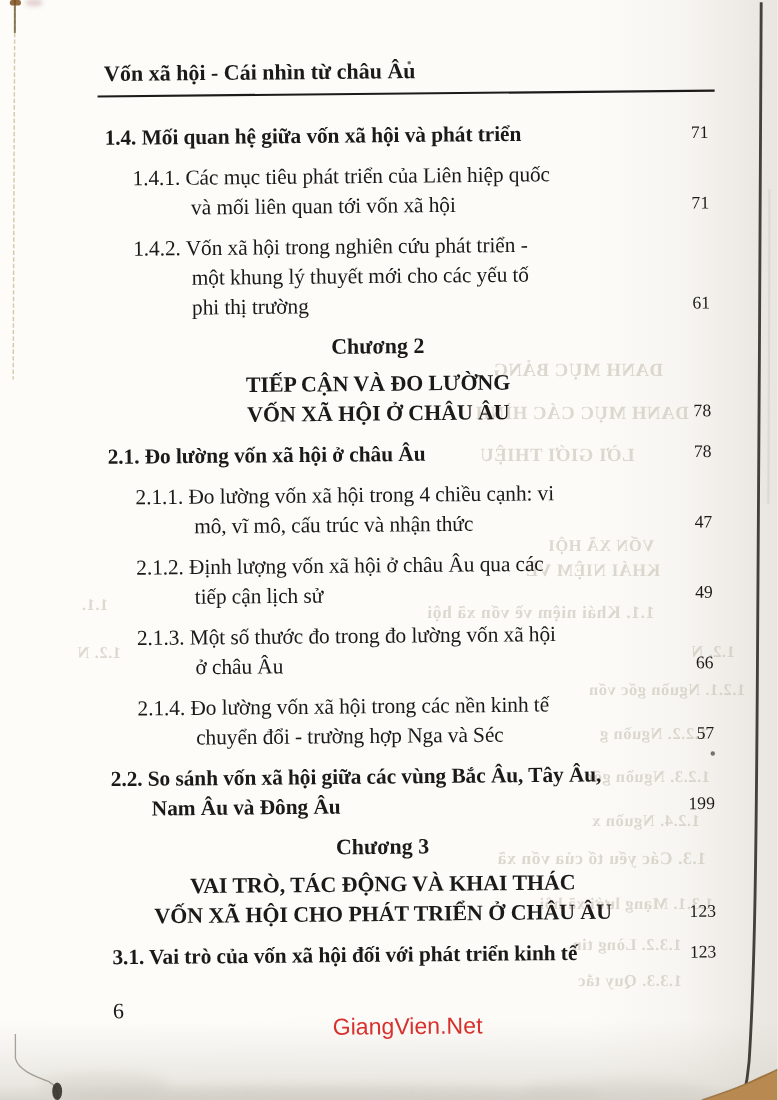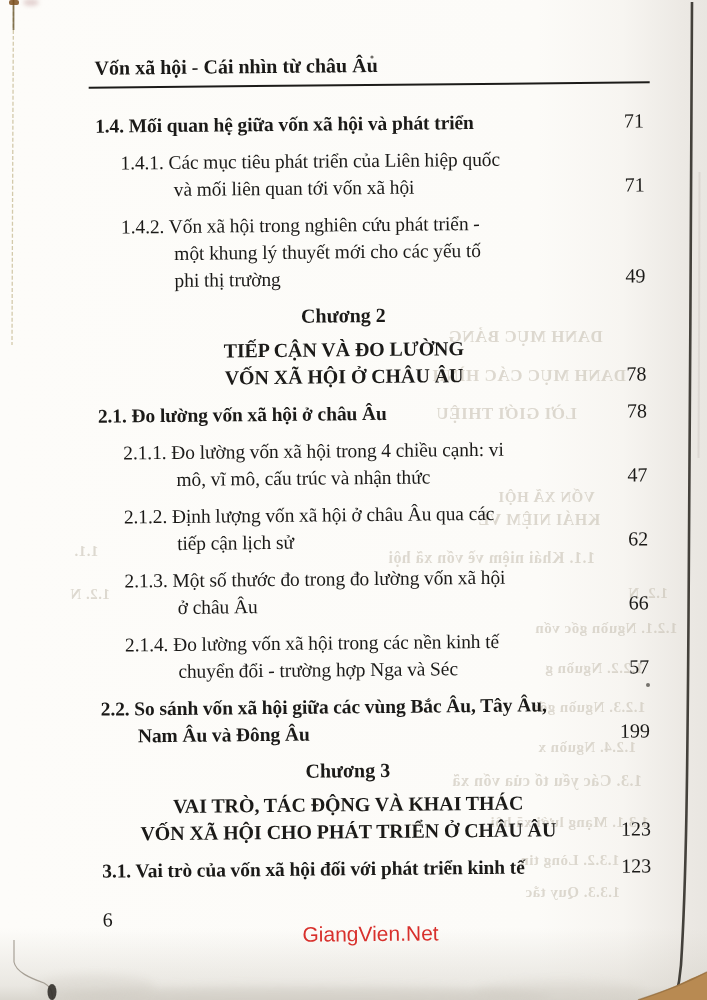--- a/index.html
+++ b/index.html
@@ -26,21 +26,21 @@
   .header-rule{height:0;border-bottom:2.4px solid #1c1b19;margin:5px 0 0 -6px;width:calc(100% + 12px);}
 
   .toc-list{margin-top:24px;}
   .toc-entry{display:flex;align-items:flex-end;margin-bottom:10px;}
   .entry-lines{flex:1;min-width:0;}
   .line{white-space:nowrap;letter-spacing:-0.1px;}
   .toc-entry.level-1 .entry-lines{font-weight:bold;}
   .toc-entry.level-1 .line + .line{padding-left:37px;}
   .toc-entry.level-2 .line:first-child{padding-left:25px;}
   .toc-entry.level-2 .line + .line{padding-left:78px;}
-  .entry-page{width:56px;text-align:right;font-size:20px;flex:none;}
+  .entry-page{width:56px;text-align:right;font-size:16px;flex:none;}
 
   .toc-chapter{display:flex;align-items:flex-end;margin:10px 0;}
   .chapter-body{flex:1;min-width:0;text-align:center;font-weight:bold;}
   .chapter-label{margin-bottom:7px;font-size:20px;}
   .chapter-title{font-size:20px;white-space:nowrap;letter-spacing:-0.1px;}
 
   .footer{position:relative;height:56px;margin-top:16px;}
   .page-num{position:absolute;left:0;top:6px;font-size:20px;}
   .watermark{position:absolute;left:50%;top:22px;transform:translateX(-55%);
     font-family:"Liberation Sans","DejaVu Sans",sans-serif;font-size:21px;color:#d8302c;white-space:nowrap;}
@@ -94,21 +94,21 @@
             <div class="line">và mối liên quan tới vốn xã hội</div>
           </div>
           <div class="entry-page">71</div>
         </div>
         <div class="toc-entry level-2">
           <div class="entry-lines">
             <div class="line">1.4.2. Vốn xã hội trong nghiên cứu phát triển -</div>
             <div class="line">một khung lý thuyết mới cho các yếu tố</div>
             <div class="line">phi thị trường</div>
           </div>
-          <div class="entry-page">49</div>
+          <div class="entry-page">61</div>
         </div>
         <div class="toc-chapter">
           <div class="chapter-body">
             <div class="chapter-label">Chương 2</div>
             <div class="chapter-title">TIẾP CẬN VÀ ĐO LƯỜNG</div>
             <div class="chapter-title">VỐN XÃ HỘI Ở CHÂU ÂU</div>
           </div>
           <div class="entry-page">78</div>
         </div>
         <div class="toc-entry level-1">
@@ -122,21 +122,21 @@
             <div class="line">2.1.1. Đo lường vốn xã hội trong 4 chiều cạnh: vi</div>
             <div class="line">mô, vĩ mô, cấu trúc và nhận thức</div>
           </div>
           <div class="entry-page">47</div>
         </div>
         <div class="toc-entry level-2">
           <div class="entry-lines">
             <div class="line">2.1.2. Định lượng vốn xã hội ở châu Âu qua các</div>
             <div class="line">tiếp cận lịch sử</div>
           </div>
-          <div class="entry-page">62</div>
+          <div class="entry-page">49</div>
         </div>
         <div class="toc-entry level-2">
           <div class="entry-lines">
             <div class="line">2.1.3. Một số thước đo trong đo lường vốn xã hội</div>
             <div class="line">ở châu Âu</div>
           </div>
           <div class="entry-page">66</div>
         </div>
         <div class="toc-entry level-2">
           <div class="entry-lines">

